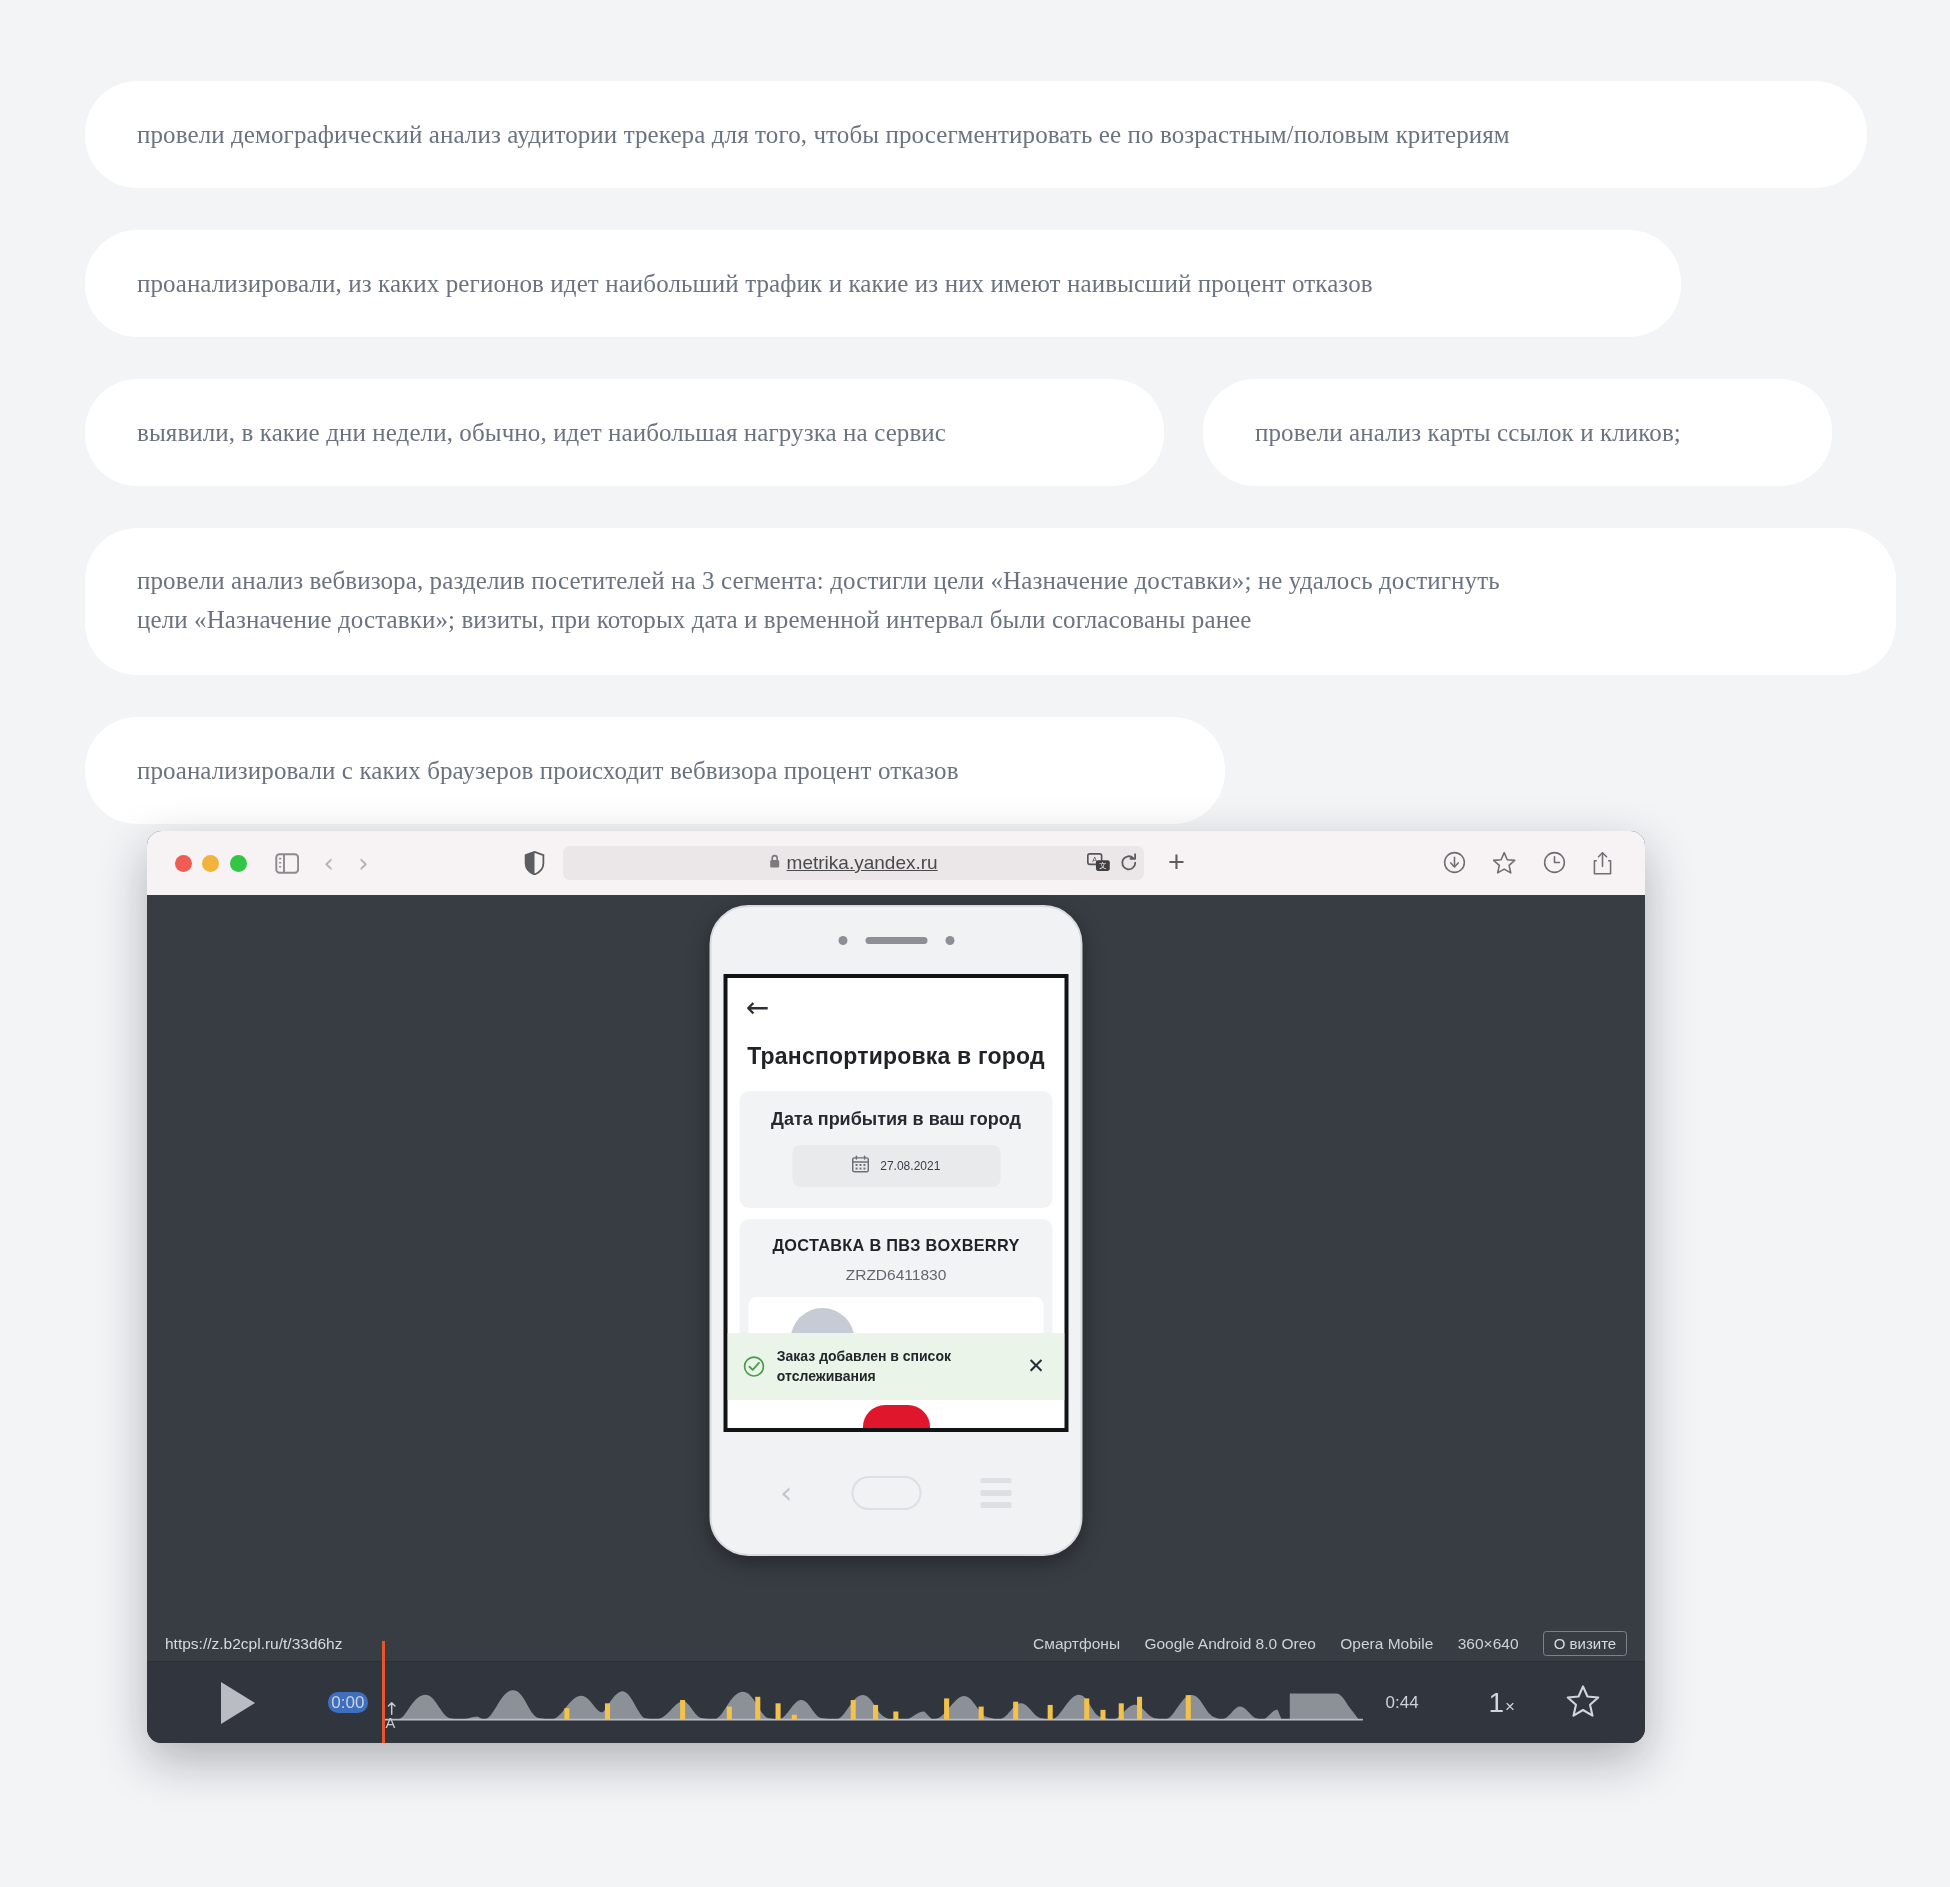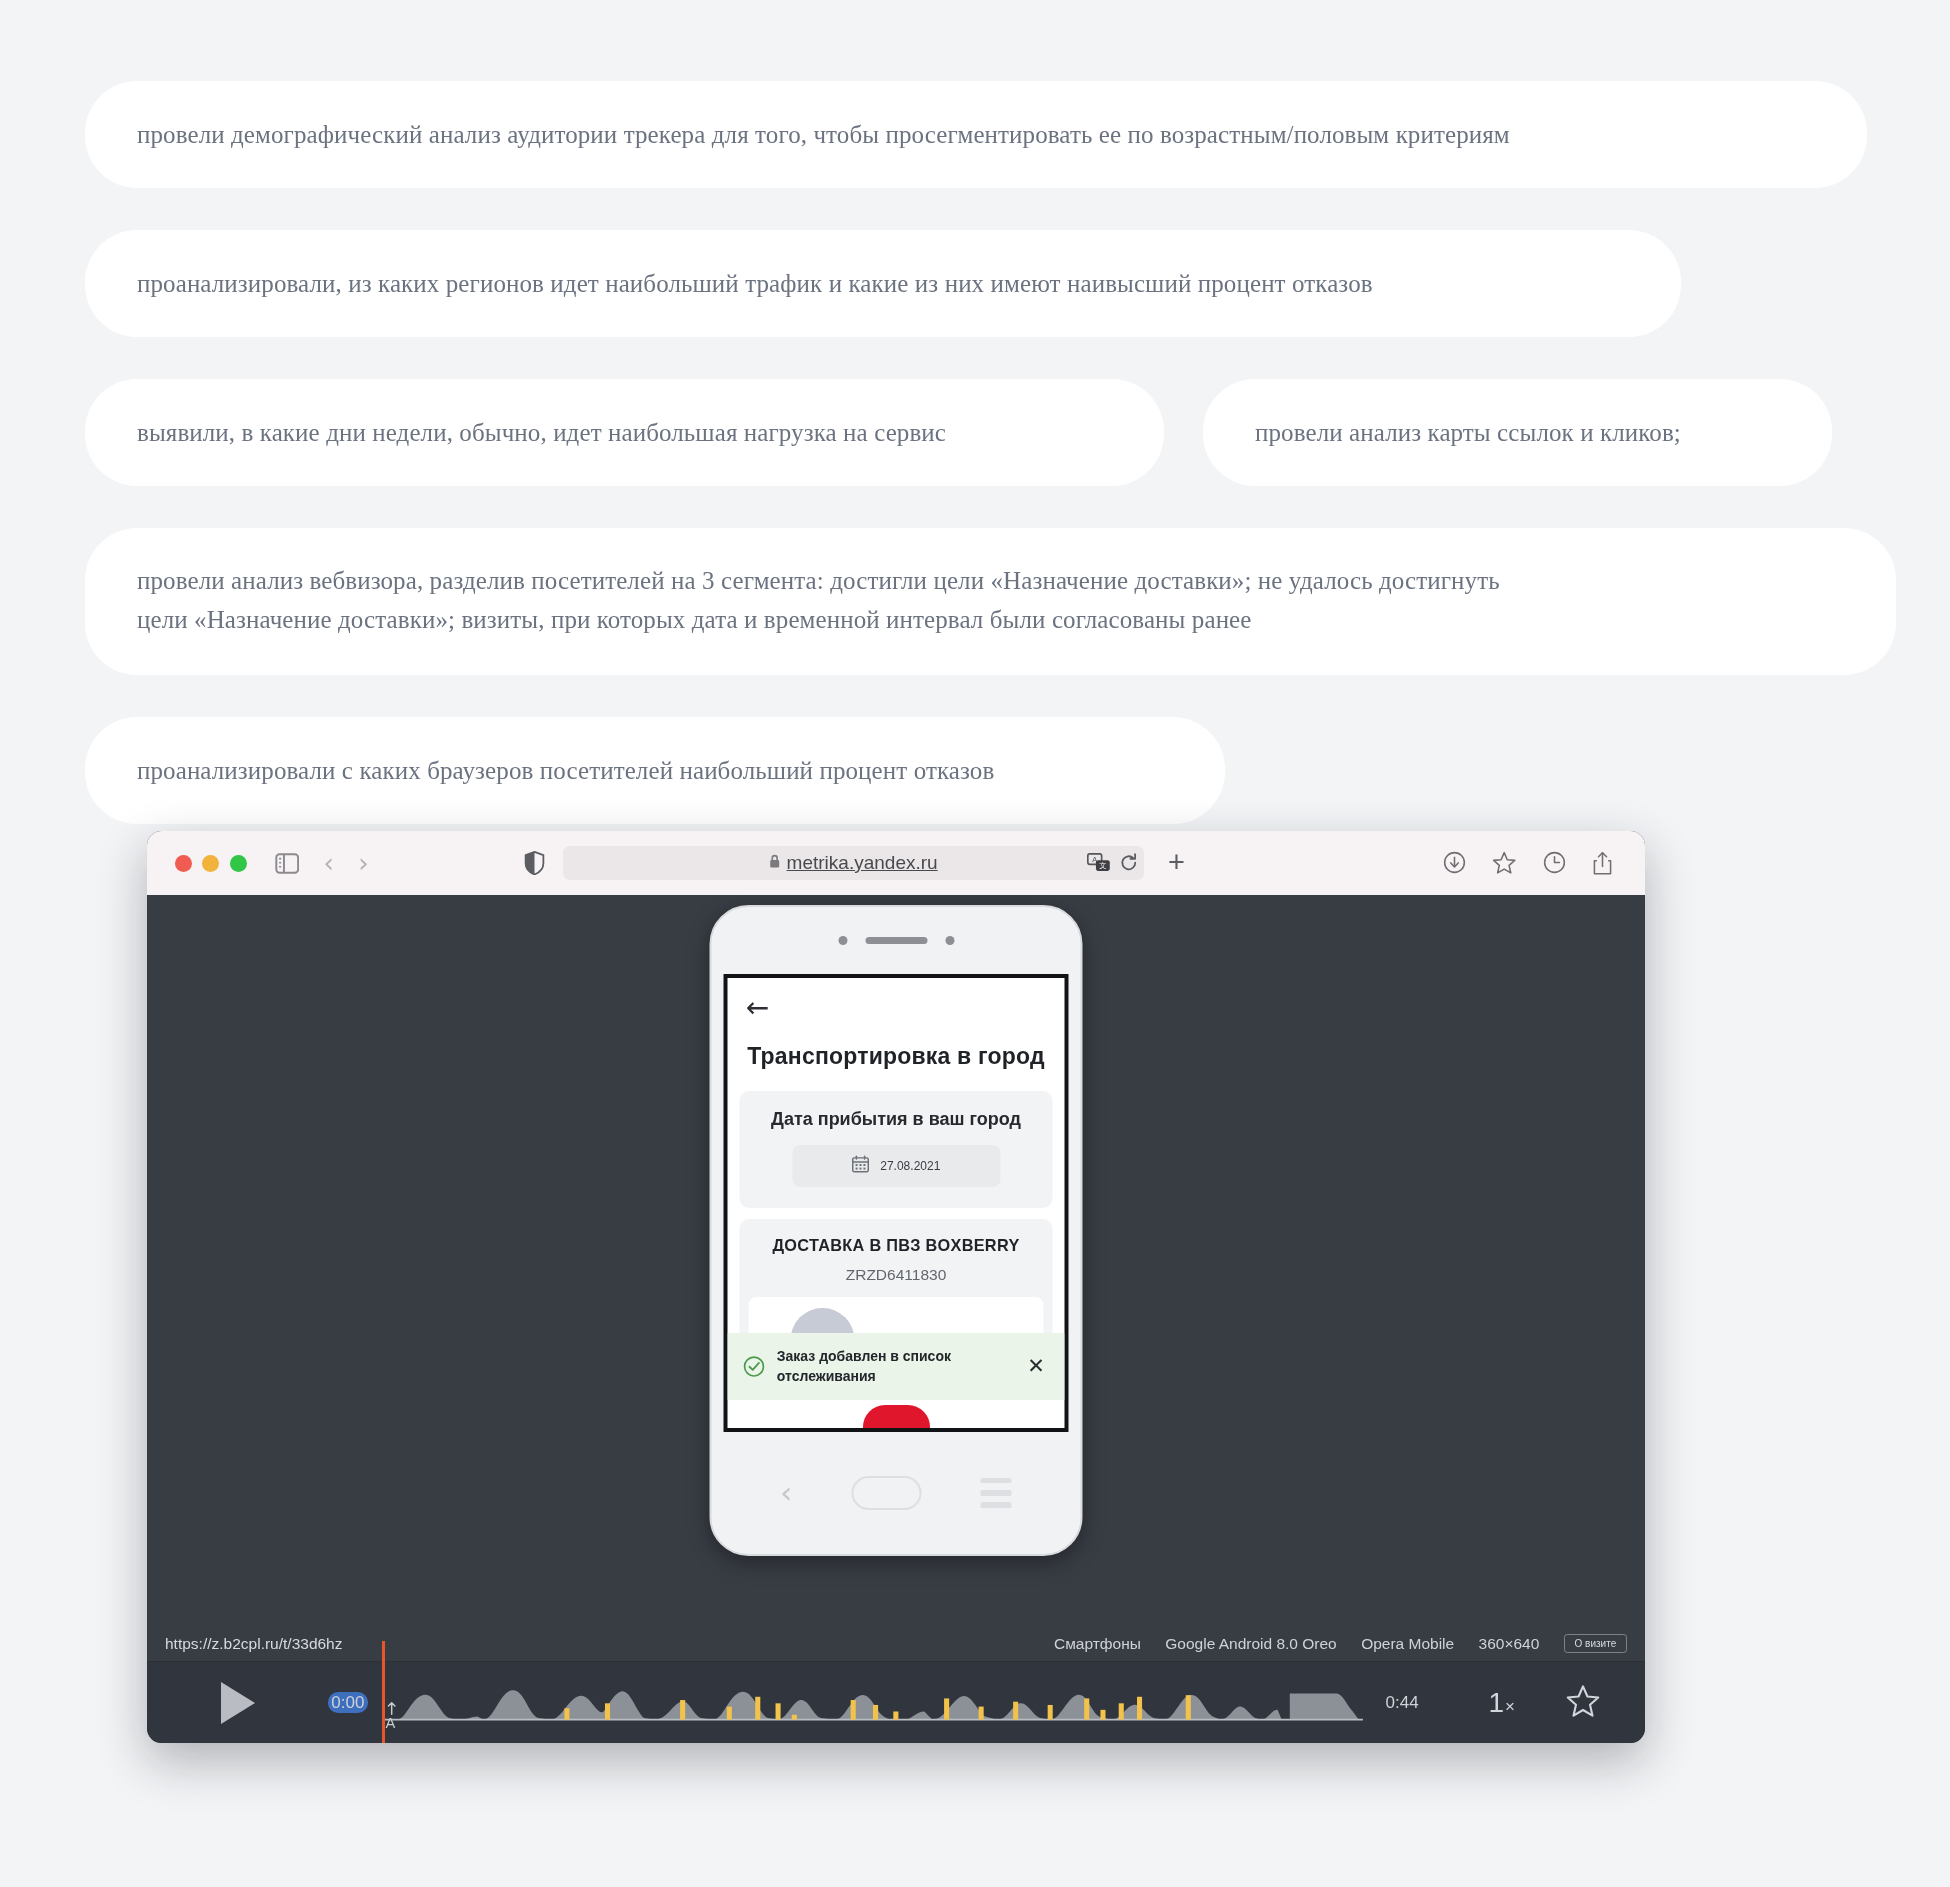--- a/index.html
+++ b/index.html
@@ -185,21 +185,21 @@
     height: 36px;
     display: flex; align-items: center;
     padding: 0 18px;
     font-size: 15.5px; color: #cfd2d6;
     border-bottom: 0.8px solid #2c3036;
   }
   .status-url { color: #d7dade; }
   .status-right { margin-left: auto; display: flex; align-items: center; gap: 24.4px; }
   .visit-btn {
     border: 0.8px solid #7d828a; border-radius: 3.3px;
-    padding: 3.3px 9.8px; font-size: 10px; color: #d7dade;
+    padding: 3.3px 9.8px; font-size: 15px; color: #d7dade;
   }
 
   
   .player {
     height: 81px;
     background: #31353d;
     display: flex; align-items: center;
     padding: 0 28px;
     position: relative;
   }
@@ -256,21 +256,21 @@
 
   <div class="pill-row">
     <div class="pill p4">
       <span>провели анализ вебвизора, разделив посетителей на 3 сегмента: достигли цели «Назначение доставки»; не удалось достигнуть</span>
       <span>цели «Назначение доставки»; визиты, при которых дата и временной интервал были согласованы ранее</span>
     </div>
   </div>
 
   <div class="pill-row">
     <div class="pill p5">
-      <span>проанализировали с каких браузеров посетителей наибольший процент отказов</span>
+      <span>проанализировали с каких браузеров происходит вебвизора процент отказов</span>
     </div>
   </div>
 
 </div>
 
 <div class="browser">
 
   <div class="chrome-bar">
 
     <div class="lights">

